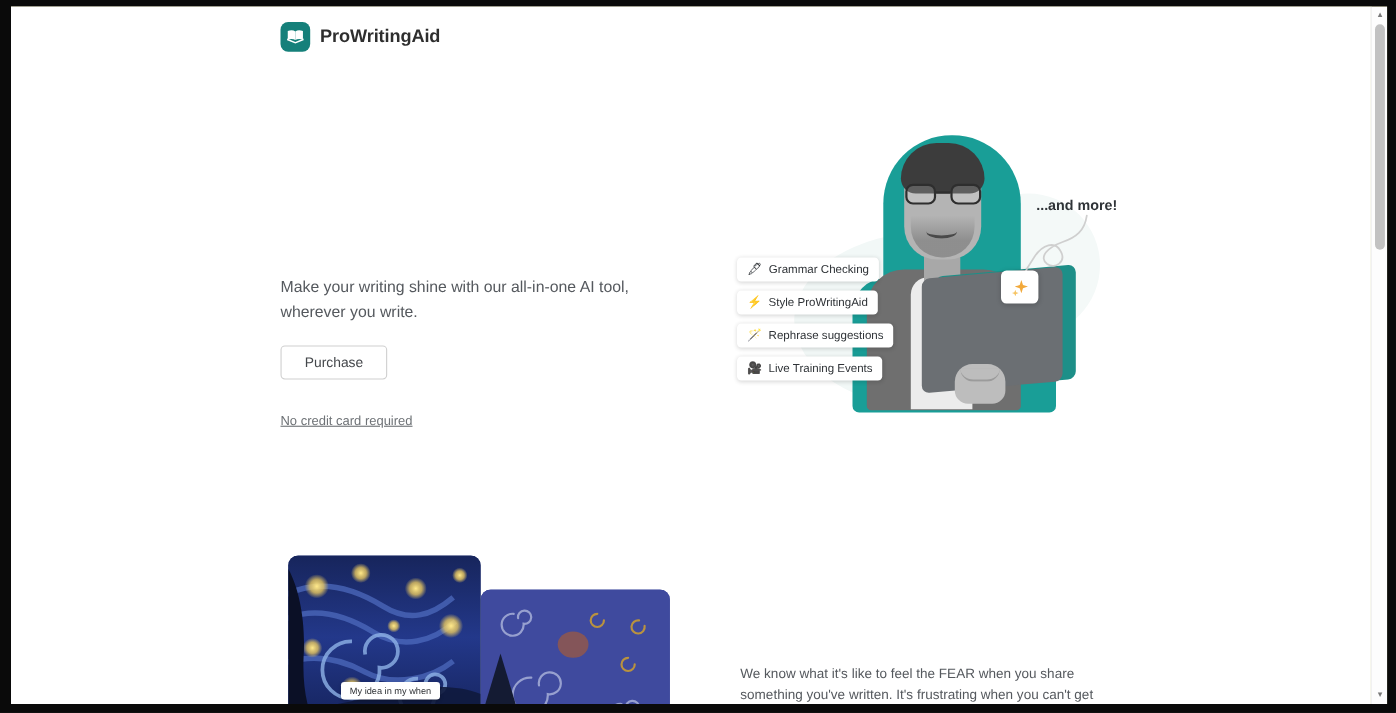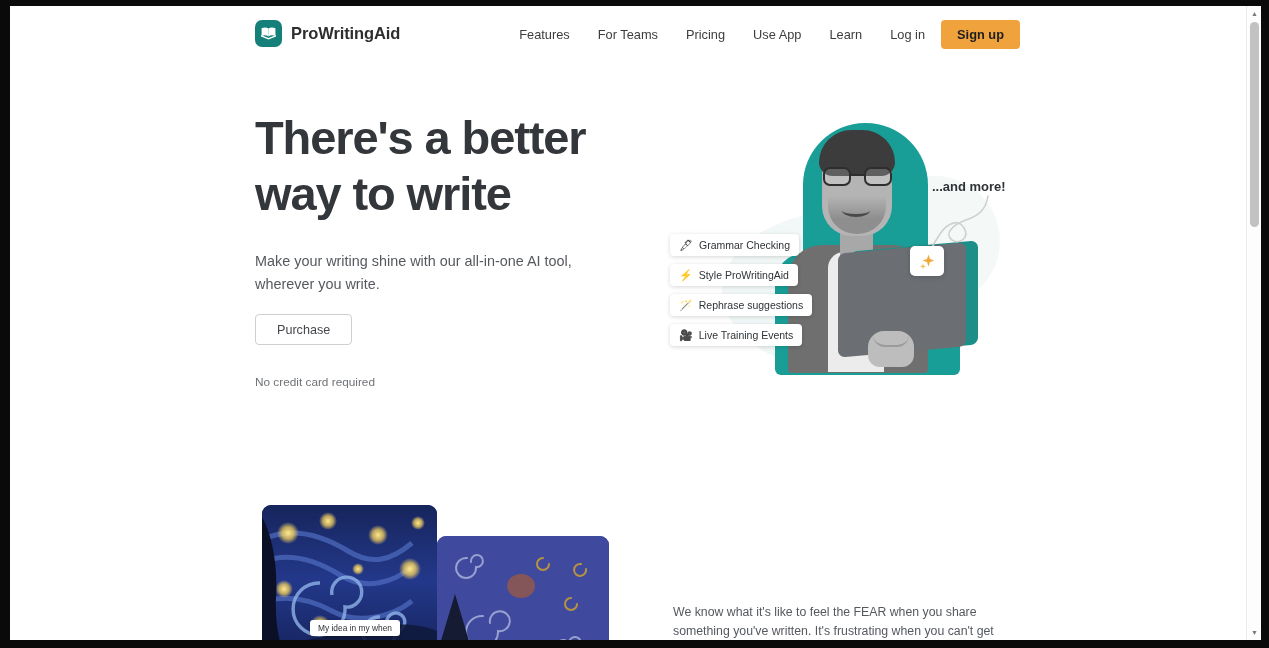--- a/index.html
+++ b/index.html
@@ -97,21 +97,21 @@
   }
   .btn-start .s1 { color:#fff; font-size:12.6px; font-weight:bold; }
   .btn-start .s2 { color:#d6ece9; font-size:11.4px; }
   .btn-purchase {
     background:#fff; border:1px solid #cfcfcf; border-radius:4px;
     height:31px; padding:0 21px; cursor:pointer;
     color:#44474b; font-size:12.6px; font-family:inherit;text-align:right;
   }
   .hero-note {
     position:absolute; left:245px; top:369px;
-    font-size:11.8px; color:#6e7276;
+    font-size:11.8px; color:#6e7276;text-decoration:underline;
   }
 
   
   #hero-art {
     position:absolute; left:660px; top:100px; width:360px; height:295px;
   }
   .art-blob {
     position:absolute; left:52px; top:105px; width:245px; height:160px;
     background:#f2f8f7; border-radius:50%;
   }
@@ -194,21 +194,21 @@
   .chip {
     position:relative; background:#fff; border-radius:4px;
     box-shadow:0 1px 4px rgba(0,0,0,.16);
     height:22px; margin-bottom:8px;
     display:flex; align-items:center; gap:6px; padding:0 9px;
     font-size:10.5px; color:#2f3337; white-space:nowrap; width:max-content;
   }
   .chip .gl { font-size:11px; line-height:1; }
   
   .and-more {
-    position:absolute; left:262px; top:73px;
+    position:absolute; left:272px; top:73px;
     font-size:13px; font-weight:bold; color:#2f3337; white-space:nowrap;
   }
   .loop-svg { position:absolute; left:258px; top:88px; }
   .spark-card {
     position:absolute; left:240px; top:140px;
     width:34px; height:30px; background:#fff; border-radius:5px;
     box-shadow:0 1px 5px rgba(0,0,0,.18);
     display:flex; align-items:center; justify-content:center;
     font-size:14px;
   }
@@ -254,33 +254,23 @@
           <div class="logo-mark">
             <svg width="19" height="19" viewBox="0 0 19 19">
               <path d="M2 12.6 L9.5 15.6 L17 12.6 L17 11.1 L9.5 14.1 L2 11.1 Z" fill="#ffffff"></path>
               <path d="M2.6 4.2 C5.4 3.2 7.8 3.4 9.5 4.6 L9.5 12.4 C7.8 11.2 5.4 11 2.6 12 Z" fill="#ffffff"></path>
               <path d="M16.4 4.2 C13.6 3.2 11.2 3.4 9.5 4.6 L9.5 12.4 C11.2 11.2 13.6 11 16.4 12 Z" fill="#ffffff"></path>
             </svg>
           </div>
           <span class="logo-text">ProWritingAid</span>
         </div>
 
-        <nav>
-          <a href="#">Features</a>
-          <a href="#">For Teams</a>
-          <a href="#">Pricing</a>
-          <a href="#">Use App</a>
-          <a href="#">Learn</a>
-          <a href="#">Log in</a>
-          <button class="signup-btn">Sign up</button>
-        </nav>
 
       </header>
 
-      <h1 class="hero-title">There's a better way to write</h1>
       <p class="hero-sub">Make your writing shine with our all-in-one AI tool, wherever you write.</p>
 
       <div class="hero-ctas">
         <button class="btn-purchase">Purchase</button>
       </div>
 
       <div class="hero-note">No credit card required</div>
 
       <div id="hero-art">
         <div class="art-blob"></div>

